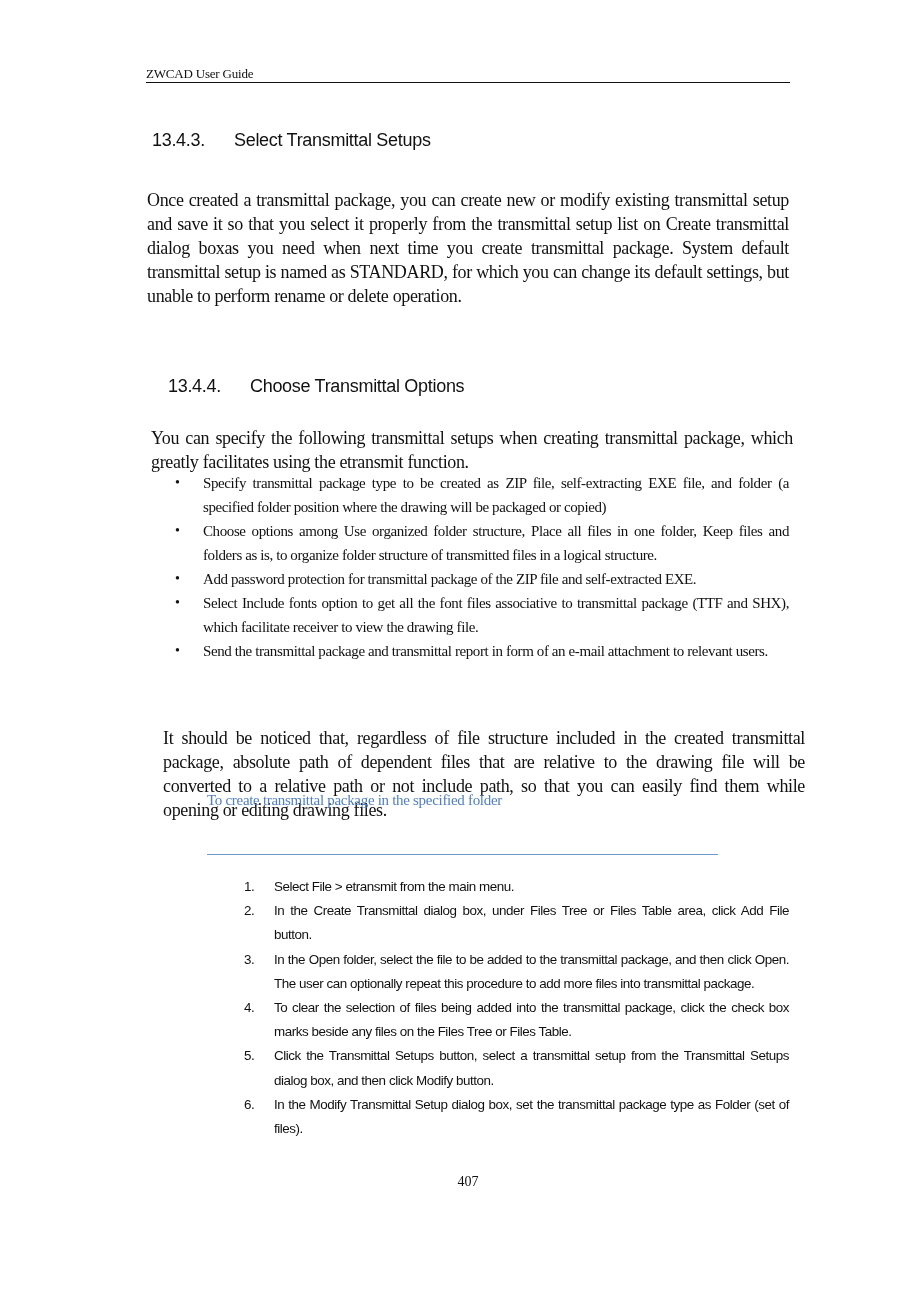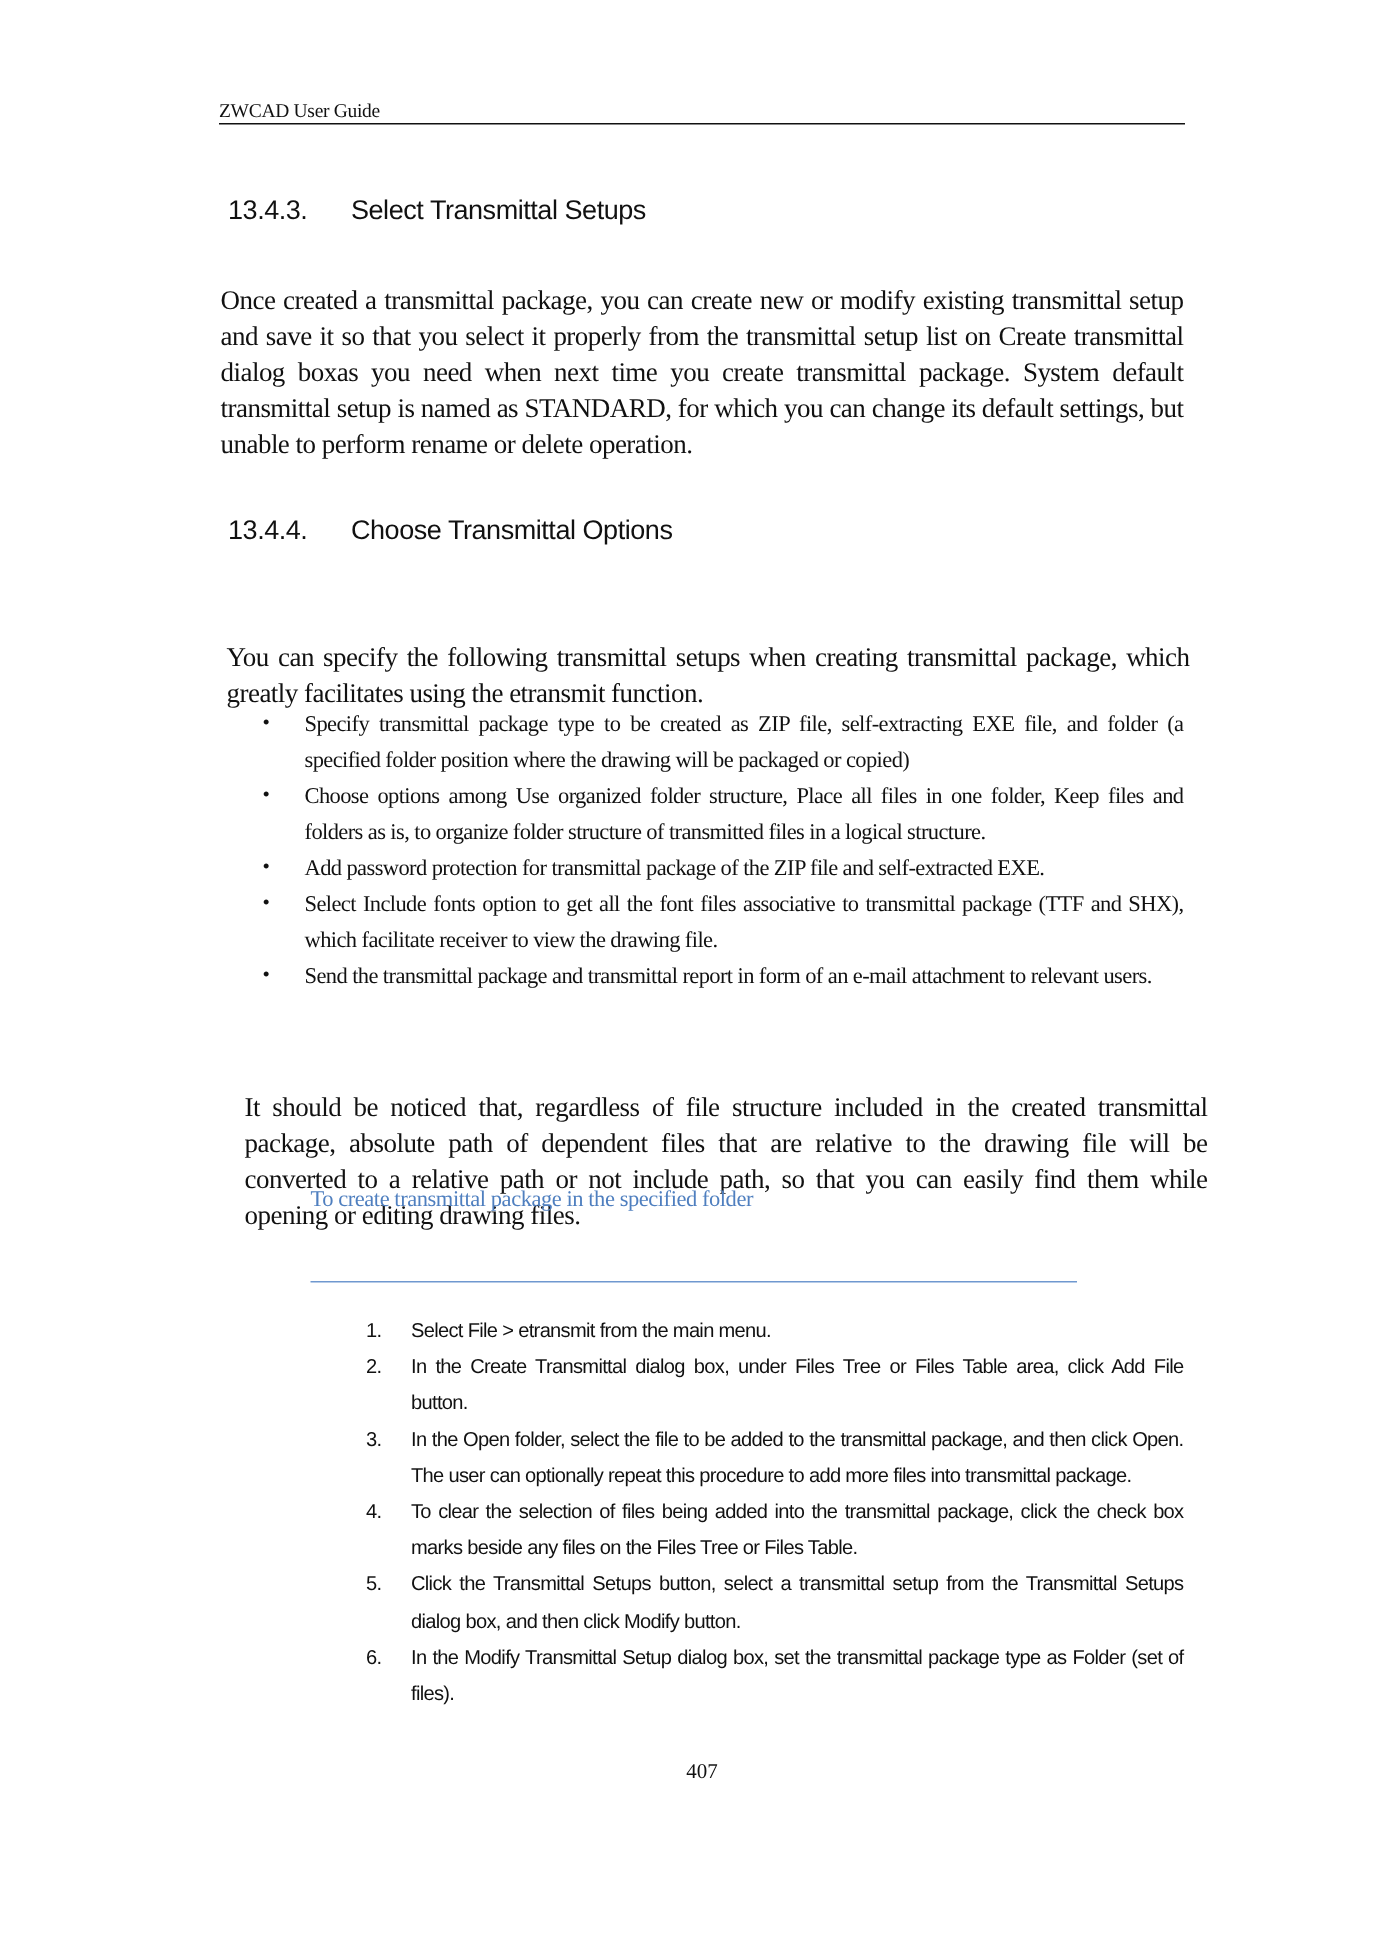--- a/index.html
+++ b/index.html
@@ -60,21 +60,21 @@
 <div>
   <div class="header-text">ZWCAD User Guide</div>
   <div class="header-rule"></div>
 </div>
 
 <div class="h2" style="top:130px;">
   <span class="num">13.4.3.</span><span>Select Transmittal Setups</span>
 </div>
 <p class="para" style="top:188px; margin:0;">Once created a transmittal package, you can create new or modify existing transmittal setup and save it so that you select it properly from the transmittal setup list on Create transmittal dialog boxas you need when next time you create transmittal package. System default transmittal setup is named as STANDARD, for which you can change its default settings, but unable to perform rename or delete operation.</p>
 
-<div class="h2" style="top:343px;">
+<div class="h2" style="top:376px;margin-left:16px;">
   <span class="num">13.4.4.</span><span>Choose Transmittal Options</span>
 </div>
 <p class="para" style="top:422px; margin:4px;">You can specify the following transmittal setups when creating transmittal package, which greatly facilitates using the etransmit function.</p>
 
 <ul class="bullets" style="top:471px;">
   <li><span class="dot">•</span><span>Specify transmittal package type to be created as ZIP file, self-extracting EXE file, and folder (a specified folder position where the drawing will be packaged or copied)</span></li>
   <li><span class="dot">•</span><span>Choose options among Use organized folder structure, Place all files in one folder, Keep files and folders as is, to organize folder structure of transmitted files in a logical structure.</span></li>
   <li><span class="dot">•</span><span>Add password protection for transmittal package of the ZIP file and self-extracted EXE.</span></li>
   <li><span class="dot">•</span><span>Select Include fonts option to get all the font files associative to transmittal package (TTF and SHX), which facilitate receiver to view the drawing file.</span></li>
   <li><span class="dot">•</span><span>Send the transmittal package and transmittal report in form of an e-mail attachment to relevant users.</span></li>

